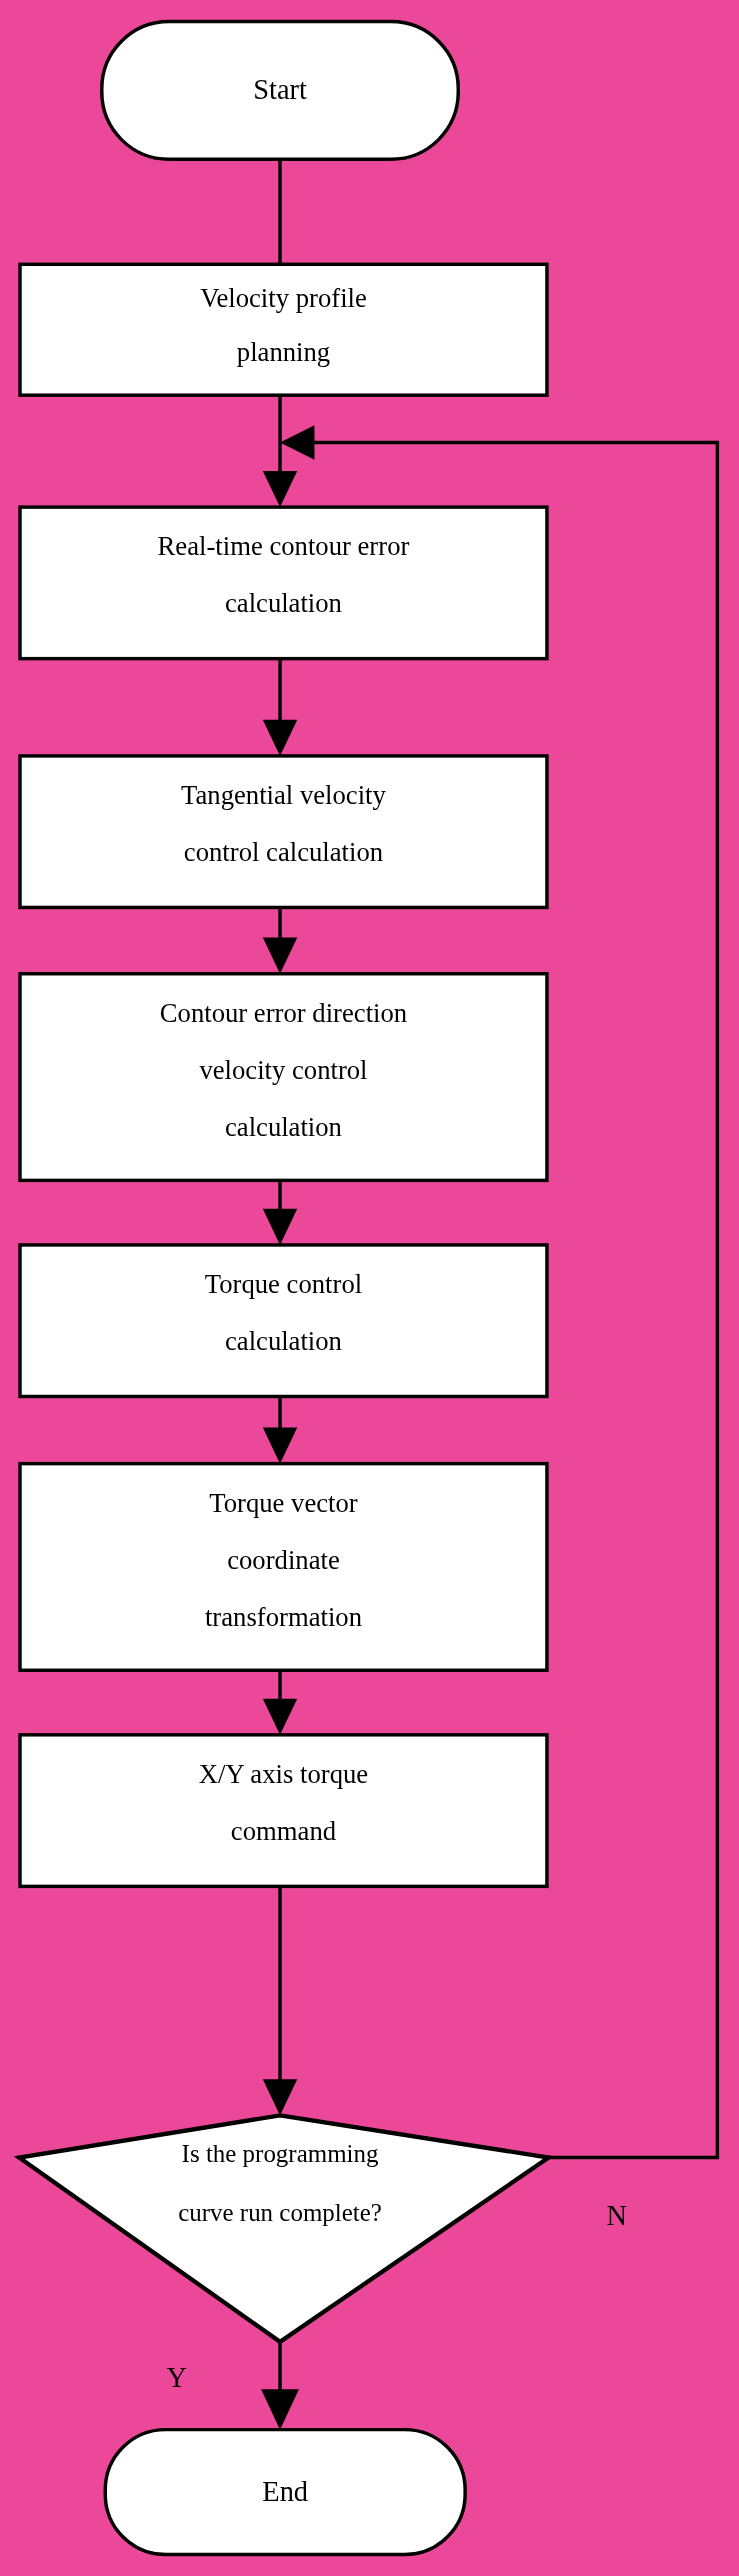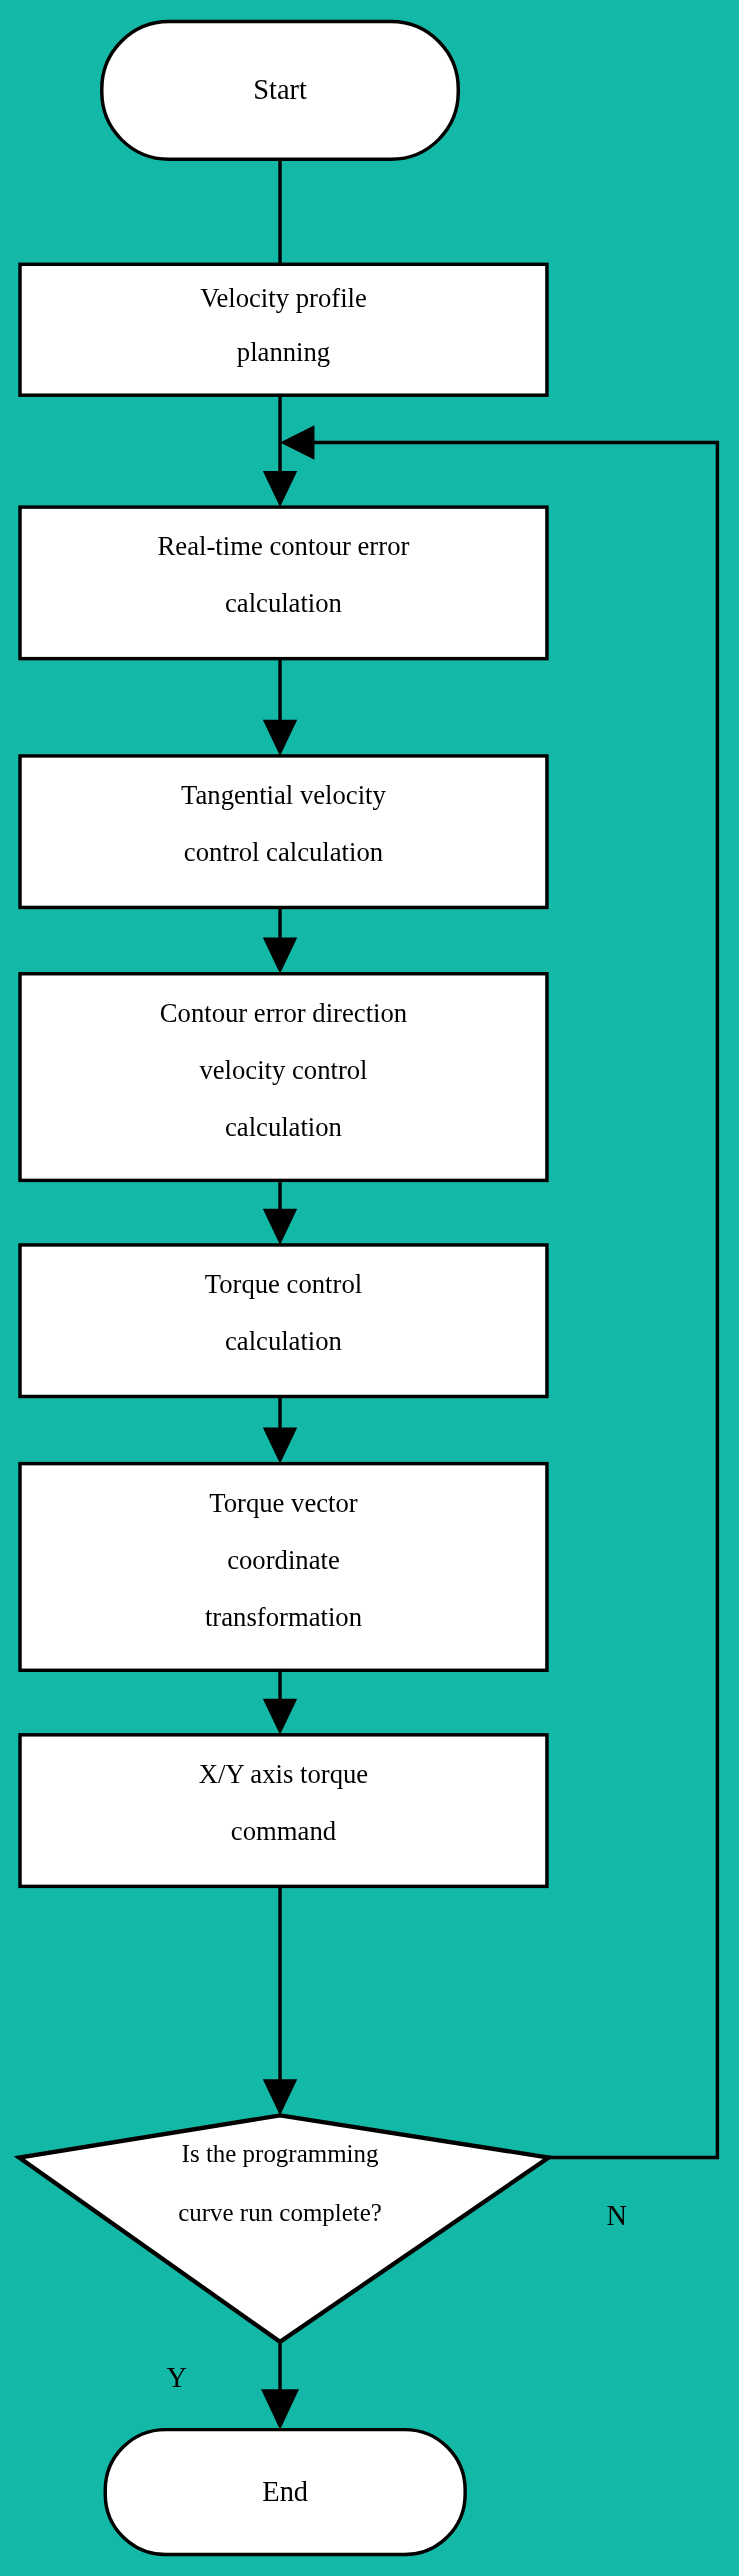--- a/index.html
+++ b/index.html
@@ -8,21 +8,21 @@
     padding: 0;
     background: #ffffff;
   }
   body {
     font-family: "Liberation Serif", "DejaVu Serif", serif;
   }
   #flowchart-root {
     position: relative;
     width: 740px;
     height: 2576px;
-    background: #14b8a6;
+    background: #ec4899;
     overflow: hidden;
   }
   svg#flow-svg {
     display: block;
     width: 740px;
     height: 2576px;
   }
   .node-shape {
     fill: #ffffff;
     stroke: #000000;

